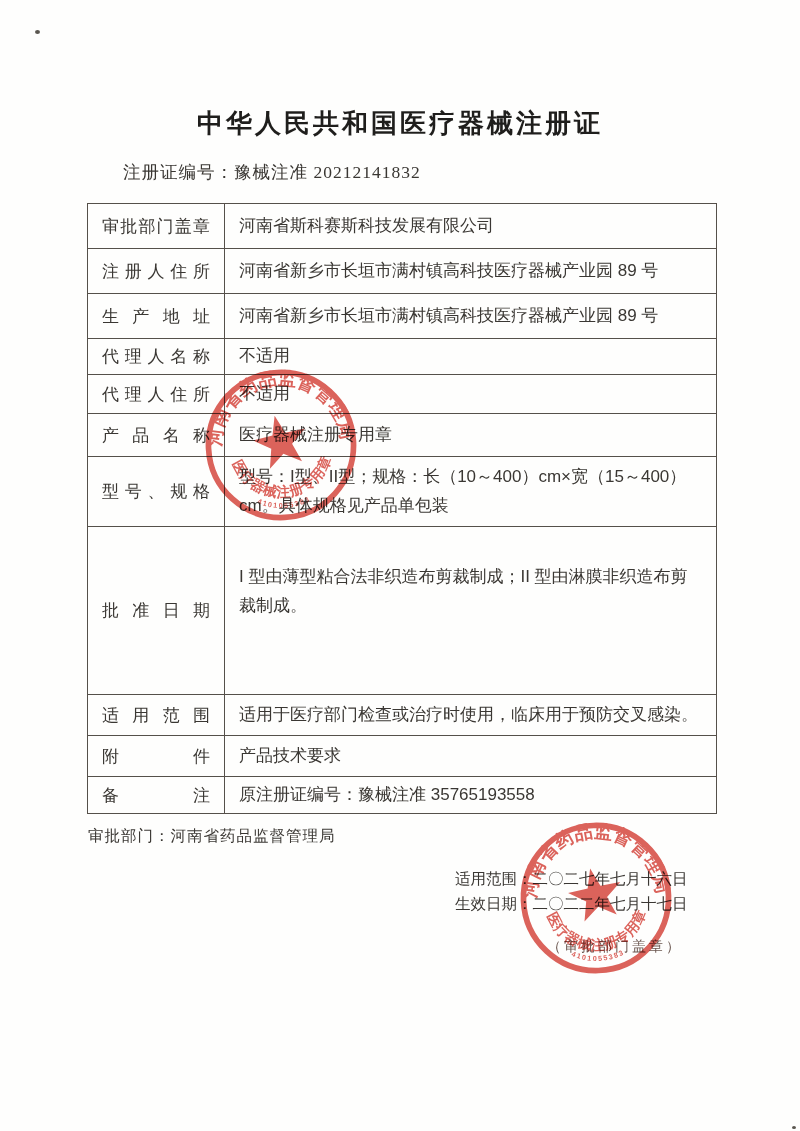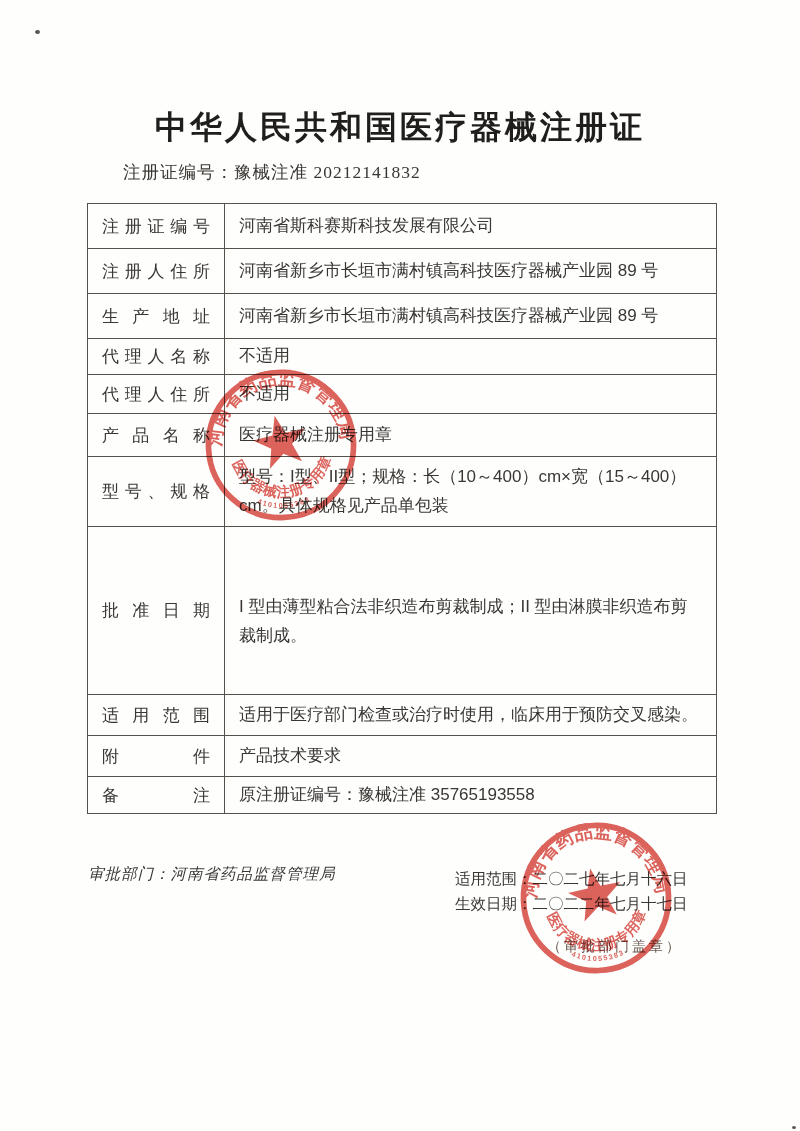--- a/index.html
+++ b/index.html
@@ -5,21 +5,21 @@
   html,body{margin:0;padding:0;}
   body{
     width:800px;height:1131px;position:relative;overflow:hidden;
     background:#fefefd;
     font-family:"Liberation Sans","DejaVu Sans",sans-serif;
     color:#33312e;
   }
   .speck{position:absolute;background:#5a564f;border-radius:50%;}
   .doc-title{
     position:absolute;top:106px;left:0;width:100%;
-    text-align:center;font-size:32px;font-weight:bold;
+    text-align:center;font-size:26px;font-weight:bold;
     letter-spacing:3px;color:#1f1e1c;
   }
   .cert-no-line{
     position:absolute;top:160px;left:123px;
     font-size:17.5px;letter-spacing:1px;color:#3a3733;
     font-family:"Liberation Serif","DejaVu Serif",serif;
   }
   table.cert-table{
     position:absolute;left:87px;top:203px;width:630px;
     border-collapse:collapse;table-layout:fixed;
@@ -40,24 +40,24 @@
   }
   td.value-cell{
     padding:3px 14px;
     line-height:1.7;
     margin-left:40px;
   }
   tr.r0{height:45px} tr.r1{height:45px} tr.r2{height:45px}
   tr.r3{height:36px} tr.r4{height:39px} tr.r5{height:43px}
   tr.r6{height:70px} tr.r7{height:168px} tr.r8{height:41px}
   tr.r9{height:41px} tr.r10{height:43px} tr.r11{height:37px}
-  tr.r7 td.value-cell{vertical-align:top;padding-top:66px;}
+  tr.r7 td.value-cell{vertical-align:top;padding-top:36px;}
   .footer-left{
-    position:absolute;left:88px;top:864px;
-    font-size:15.5px;letter-spacing:1px;color:#3a3733;font-style:italic;
+    position:absolute;left:88px;top:826px;
+    font-size:15.5px;letter-spacing:1px;color:#3a3733;
   }
   .footer-dates{
     position:absolute;left:455px;top:866px;
     font-size:15.5px;line-height:25px;color:#3a3733;white-space:nowrap;
   }
   .seal-placeholder{
     position:absolute;left:547px;top:938px;
     font-size:14px;letter-spacing:3px;color:#6b5750;
   }
   .stamp{
@@ -74,21 +74,21 @@
 <div class="speck" style="left:35px;top:30px;width:5px;height:4px;"></div>
 <div class="speck" style="left:792px;top:1126px;width:4px;height:3px;"></div>
 
 <div class="doc-title">中华人民共和国医疗器械注册证</div>
 
 <div class="cert-no-line"><span>注册证编号：</span><span>豫械注准 20212141832</span></div>
 
 <table class="cert-table">
   <tbody>
     <tr class="r0">
-      <td class="label-cell">注册证编号</td>
+      <td class="label-cell">审批部门盖章</td>
       <td class="value-cell">河南省斯科赛斯科技发展有限公司</td>
     </tr>
     <tr class="r1">
       <td class="label-cell">注册人住所</td>
       <td class="value-cell">河南省新乡市长垣市满村镇高科技医疗器械产业园 89 号</td>
     </tr>
     <tr class="r2">
       <td class="label-cell">生产地址</td>
       <td class="value-cell">河南省新乡市长垣市满村镇高科技医疗器械产业园 89 号</td>
     </tr>

